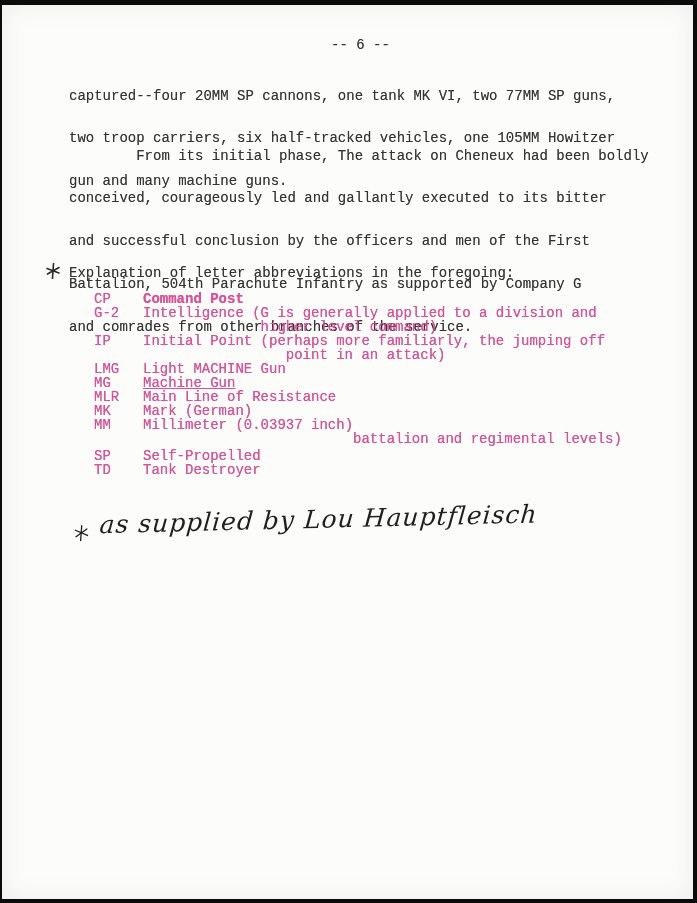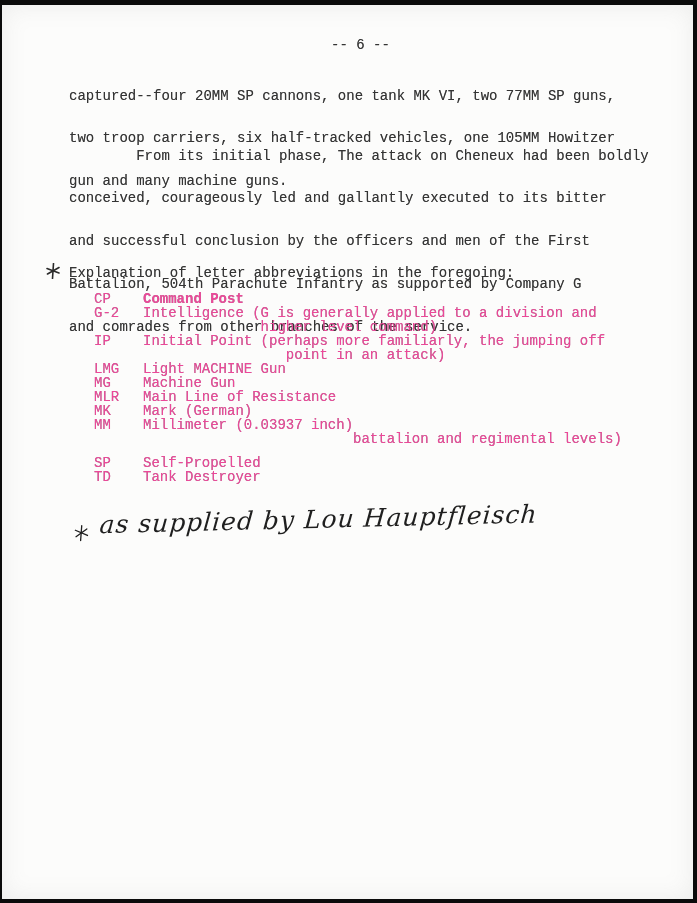--- a/index.html
+++ b/index.html
@@ -31,21 +31,21 @@
   .marker{
     position:absolute;left:46px;top:263px;width:14px;height:16px;
   }
   .abbr-list{
     position:absolute;top:292px;left:69px;
     color:#ec4899;font-size:14px;line-height:14px;
     text-shadow:0 0 0.6px rgba(52,52,52,0.55);
   }
   .abbr-line{position:relative;white-space:pre;padding-left:74px;}
   .abbr-code{position:absolute;left:25px;top:0;}
-  .gap-before{margin-top:10px;}
+  .gap-before{margin-top:3px;}
   .hand-note{
     position:absolute;top:504px;left:70px;width:400px;height:60px;
     transform:rotate(-1.4deg);
     color:#1f1f1f;
   }
   .hand-star{position:absolute;left:4px;top:16px;width:15px;height:17px;}
   .hand-text{
     position:absolute;left:30px;top:2px;
     font-family:"DejaVu Serif","Liberation Serif",serif;
     font-style:italic;
@@ -87,21 +87,21 @@
 
   <div class="typed heading-row">Explanation of letter abbreviations in the foregoing:</div>
 
   <div class="abbr-list">
       <div class="abbr-line"><span class="abbr-code">CP</span><span style="padding-left: 0ch; font-weight: bold;">Command Post</span></div>
       <div class="abbr-line"><span class="abbr-code">G-2</span><span style="padding-left: 0ch;">Intelligence (G is generally applied to a division and</span></div>
       <div class="abbr-line"><span style="padding-left: 14ch;">higher level command)</span></div>
       <div class="abbr-line"><span class="abbr-code">IP</span><span style="padding-left: 0ch;">Initial Point (perhaps more familiarly, the jumping off</span></div>
       <div class="abbr-line"><span style="padding-left: 17ch;">point in an attack)</span></div>
       <div class="abbr-line"><span class="abbr-code">LMG</span><span style="padding-left: 0ch;">Light MACHINE Gun</span></div>
-      <div class="abbr-line"><span class="abbr-code">MG</span><span style="padding-left: 0ch;">Machine Gun</span></div>
+      <div class="abbr-line"><span class="abbr-code">MG</span><span style="padding-left: 0ch; text-decoration: underline;">Machine Gun</span></div>
       <div class="abbr-line"><span class="abbr-code">MLR</span><span style="padding-left: 0ch;">Main Line of Resistance</span></div>
       <div class="abbr-line"><span class="abbr-code">MK</span><span style="padding-left: 0ch;">Mark (German)</span></div>
       <div class="abbr-line"><span class="abbr-code">MM</span><span style="padding-left: 0ch;">Millimeter (0.03937 inch)</span></div>
       <div class="abbr-line"><span style="padding-left: 25ch;">battalion and regimental levels)</span></div>
       <div class="abbr-line gap-before"><span class="abbr-code">SP</span><span style="padding-left: 0ch;">Self-Propelled</span></div>
       <div class="abbr-line"><span class="abbr-code">TD</span><span style="padding-left: 0ch; text-align: right;">Tank Destroyer</span></div>
     </div>
 
   <div class="hand-note">
     <svg class="hand-star" viewBox="0 0 15 17">

